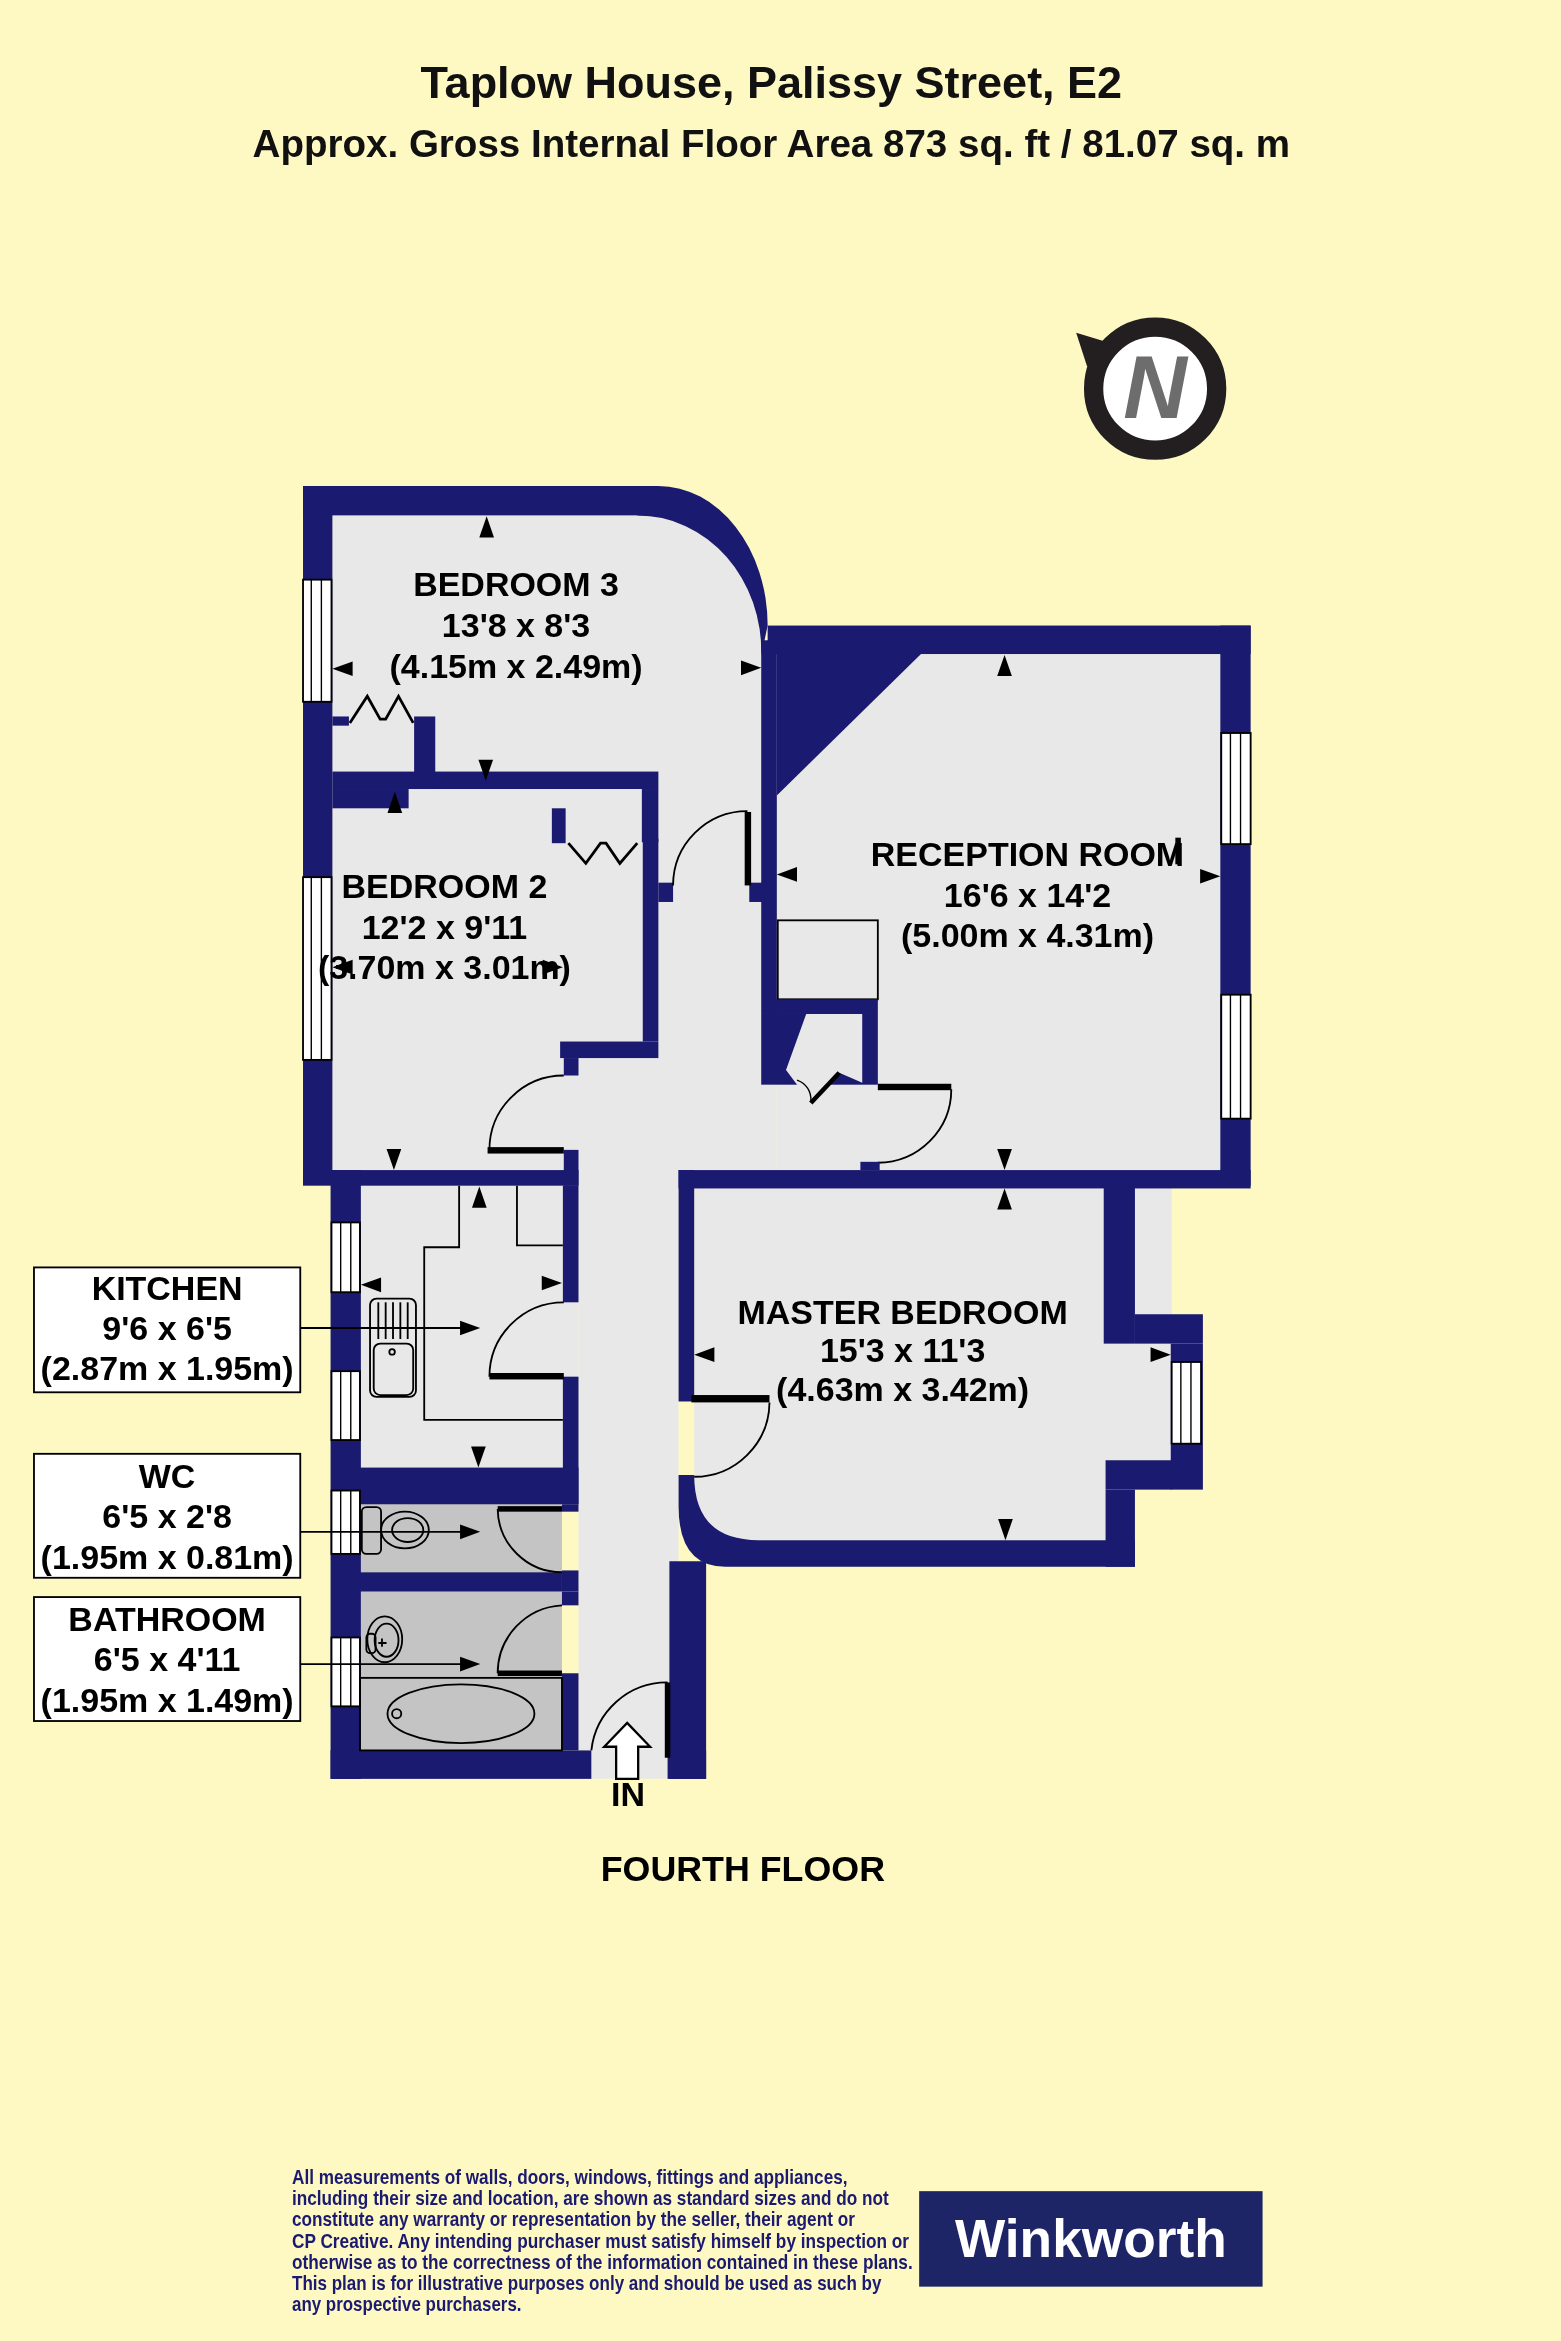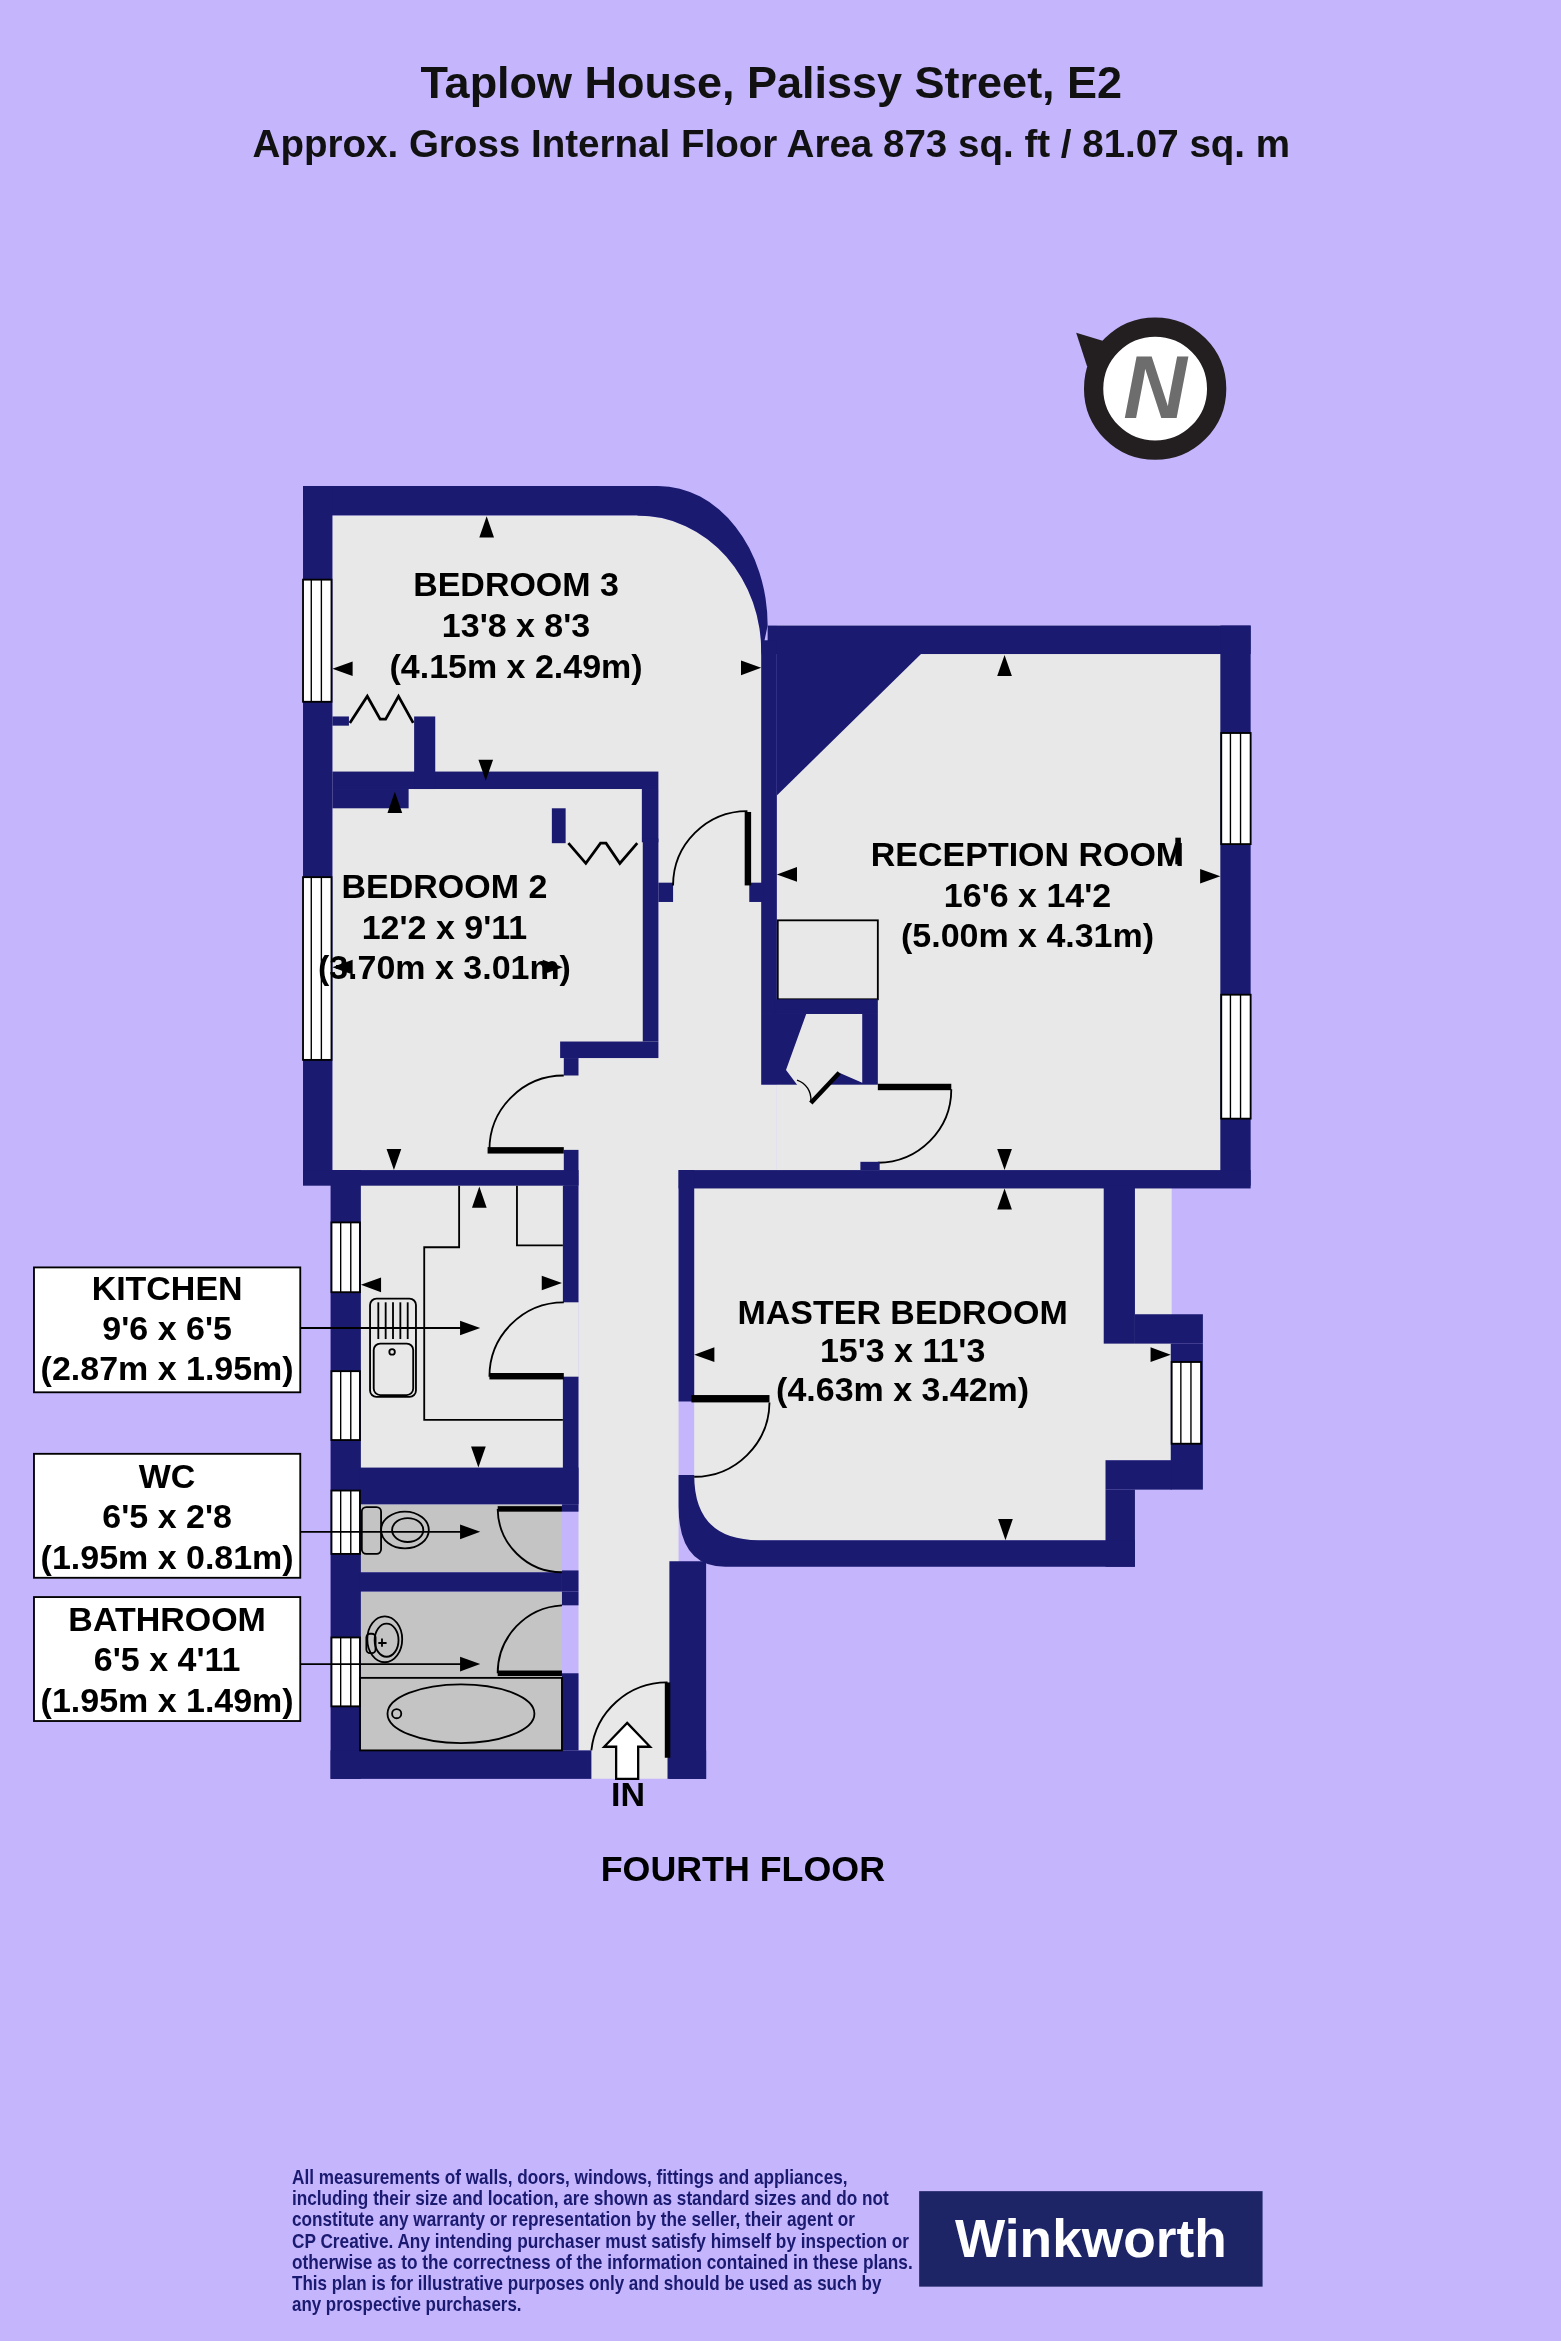--- a/index.html
+++ b/index.html
@@ -1,16 +1,16 @@
 <!DOCTYPE html>
 <html style="font-size:14.7px"><head>
 <meta charset="utf-8">
 <style>
   html,body{margin:0;padding:0;background:#ffffff;}
-  .page{position:relative;width:1561px;height:2342px;background:#c4b5fd;overflow:hidden;
+  .page{position:relative;width:1561px;height:2342px;background:#fef9c3;overflow:hidden;
         font-family:"Liberation Sans", sans-serif;}
   svg text{font-family:"Liberation Sans", sans-serif;}
 </style>
 </head>
 <body>
 <div class="page">
 <svg width="1561" height="2342" viewBox="0 0 1700 2550" xmlns="http://www.w3.org/2000/svg">
 <defs>
 </defs>
 

